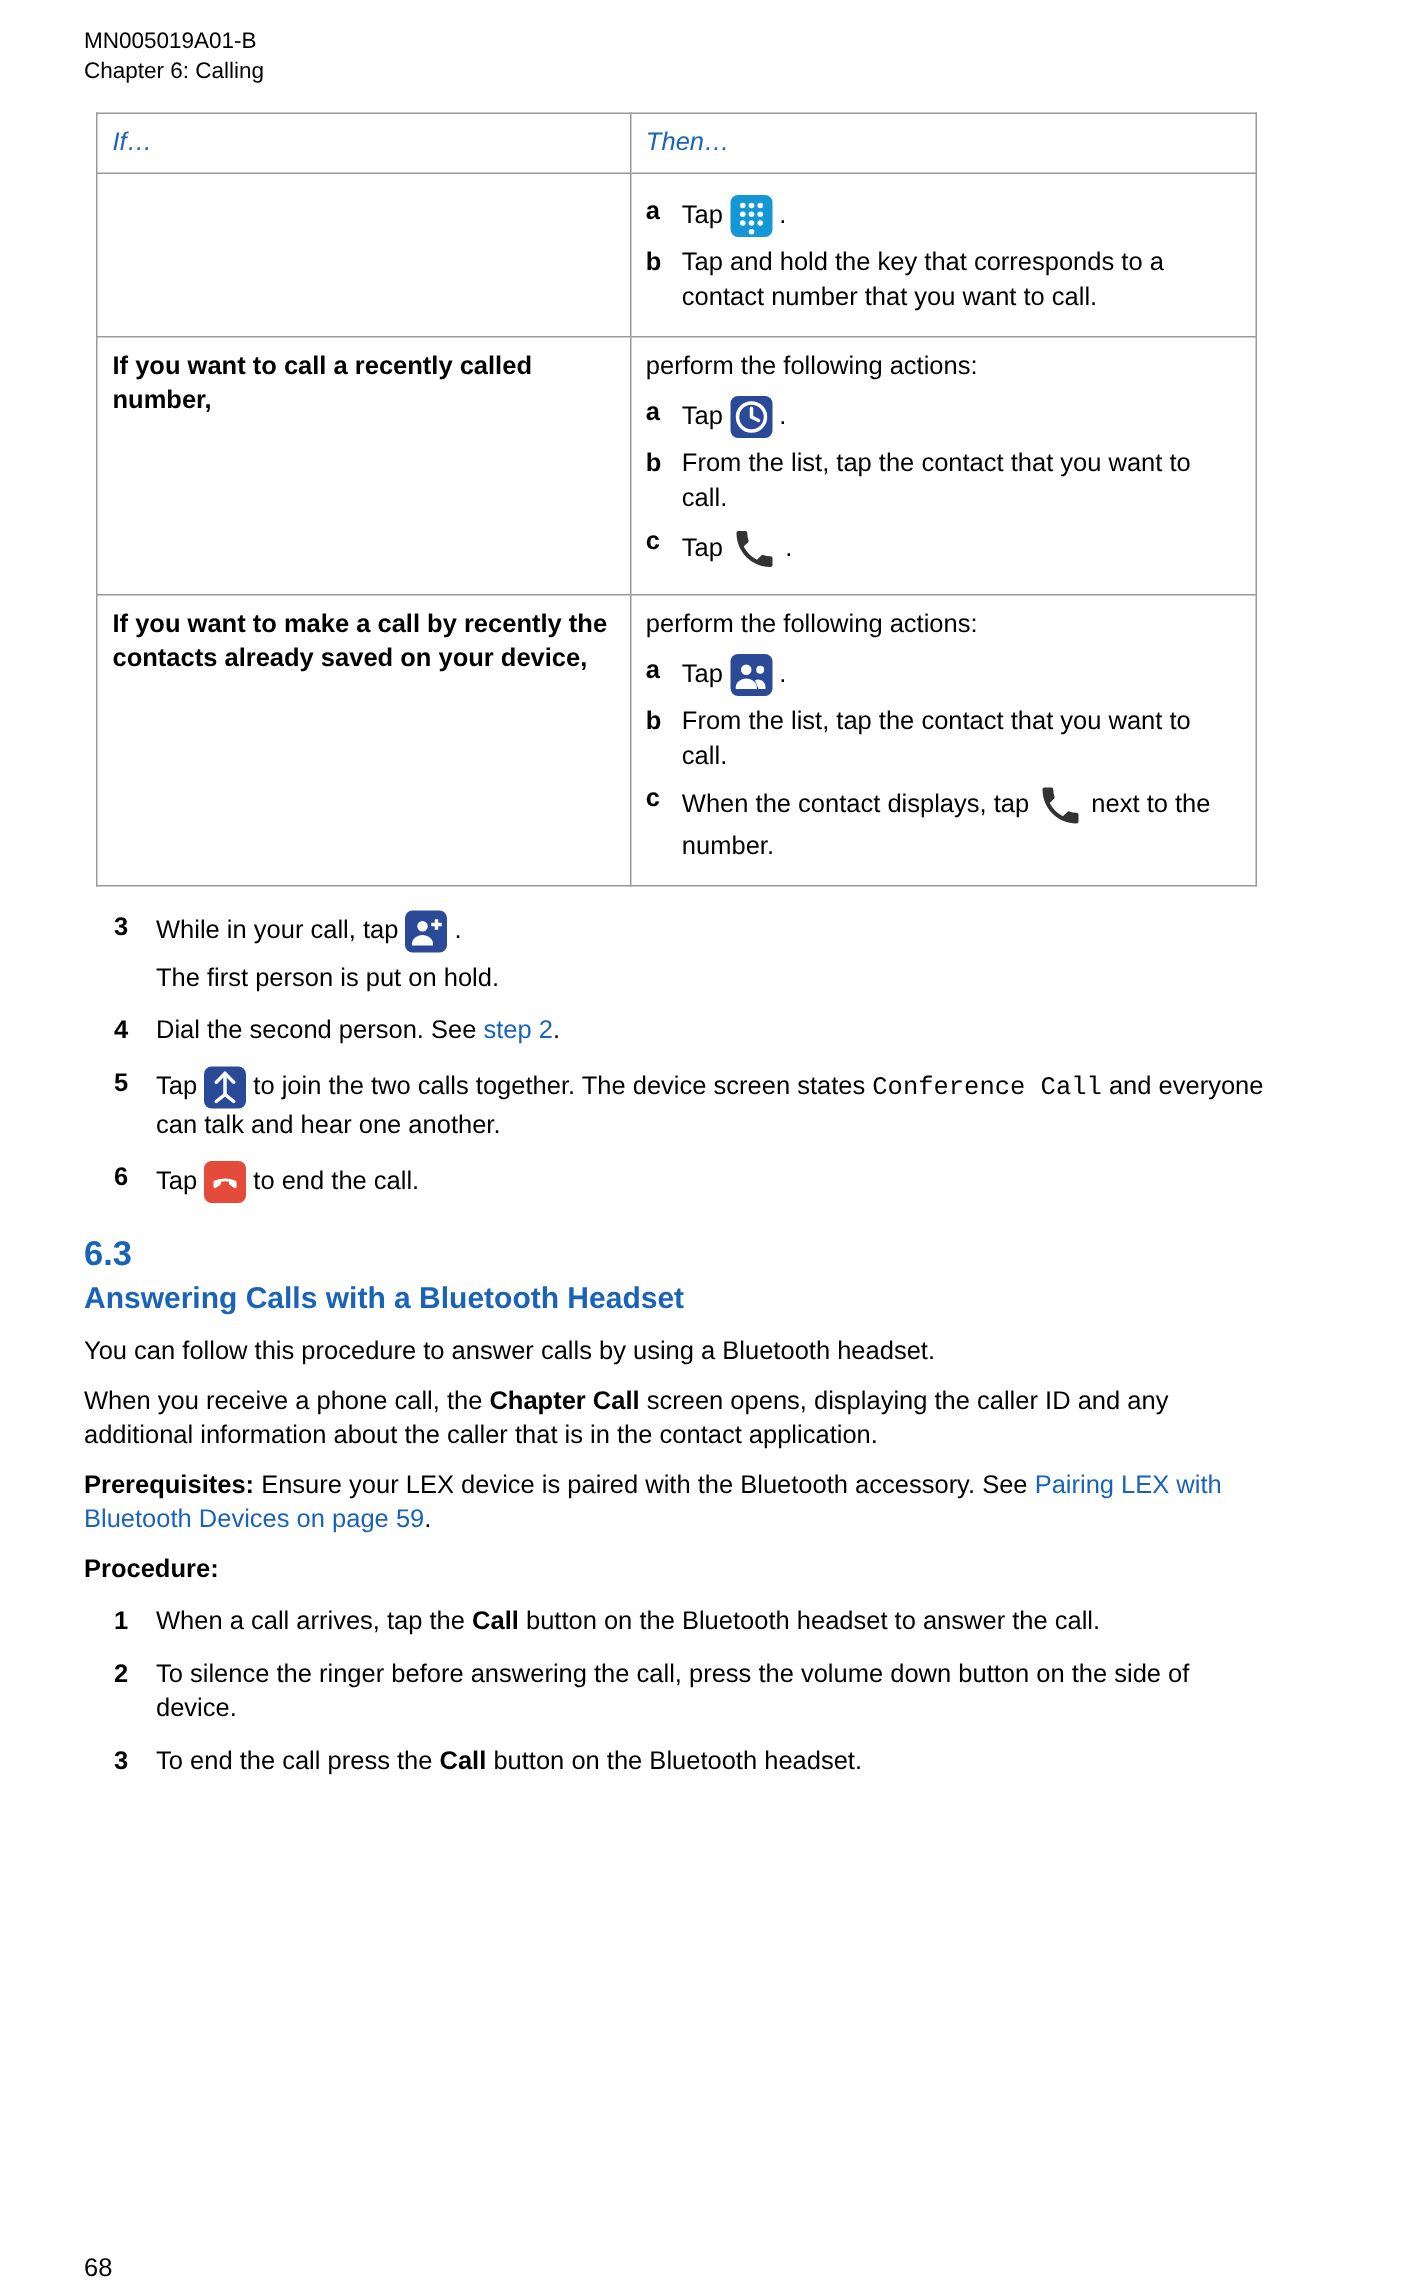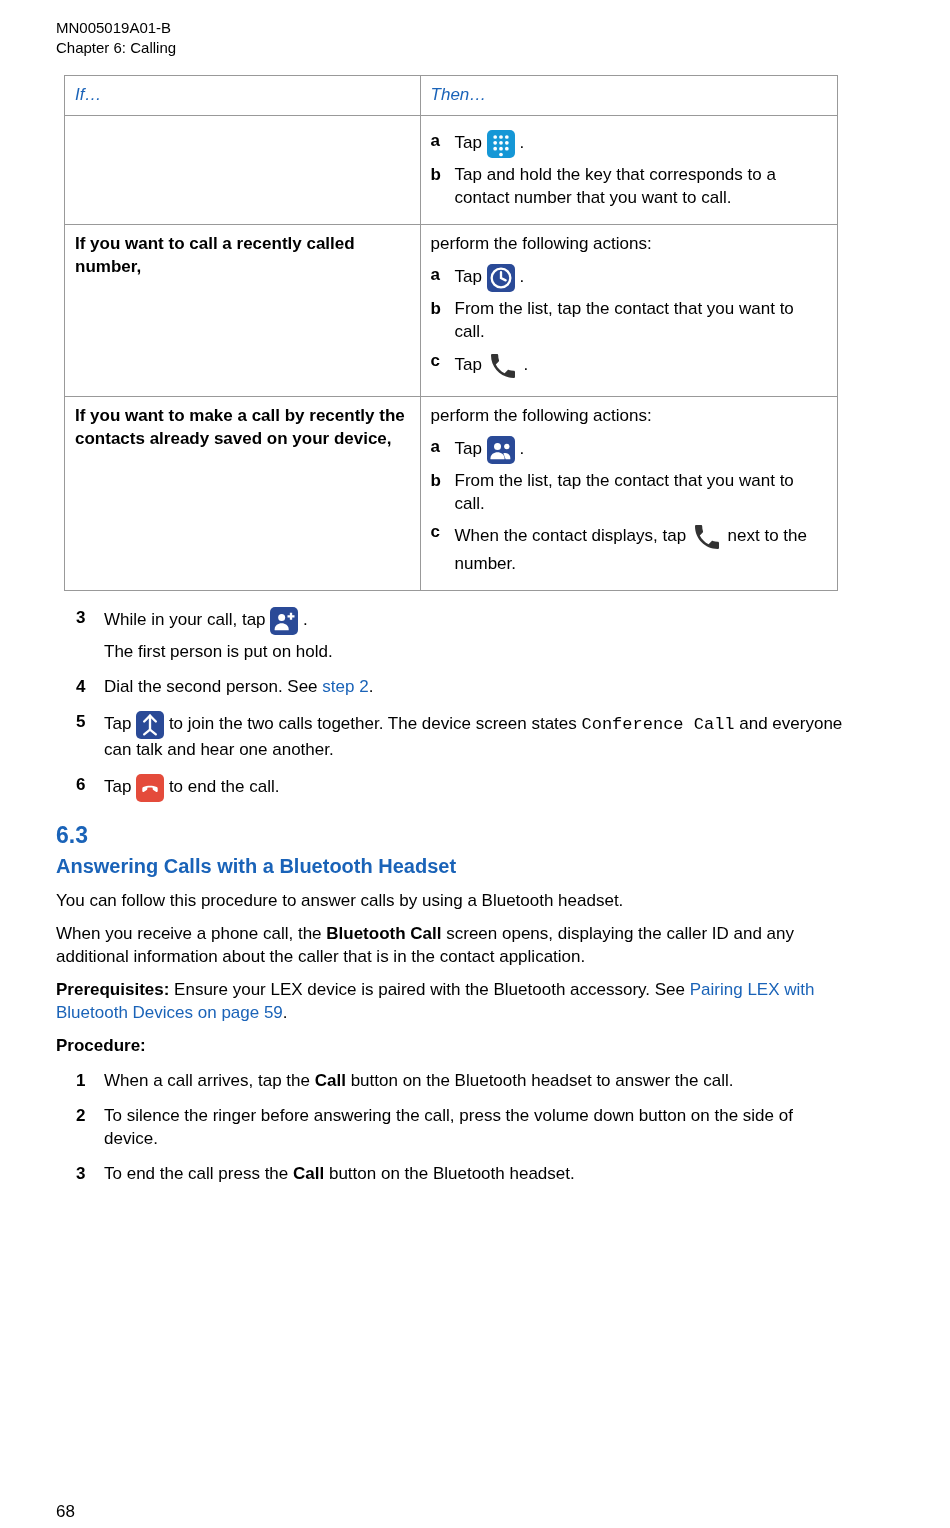--- a/index.html
+++ b/index.html
@@ -184,21 +184,21 @@
     </p>
   </li>
 </ol>
 
 <div class="secnum">6.3</div>
 <h2>Answering Calls with a Bluetooth Headset</h2>
 
 <p class="para">You can follow this procedure to answer calls by using a Bluetooth headset.</p>
 <p class="para">
   <span>When you receive a phone call, the </span>
-  <b>Bluetooth Call</b>
+  <b>Chapter Call</b>
   <span> screen opens, displaying the caller ID and any additional information about the caller that is in the contact application.</span>
 </p>
 <p class="para">
   <b>Prerequisites: </b>
   <span>Ensure your LEX device is paired with the Bluetooth accessory. See </span>
   <span class="link">Pairing LEX with Bluetooth Devices on page 59</span><span>.</span>
 </p>
 
 <p class="para"><b>Procedure:</b></p>
 

